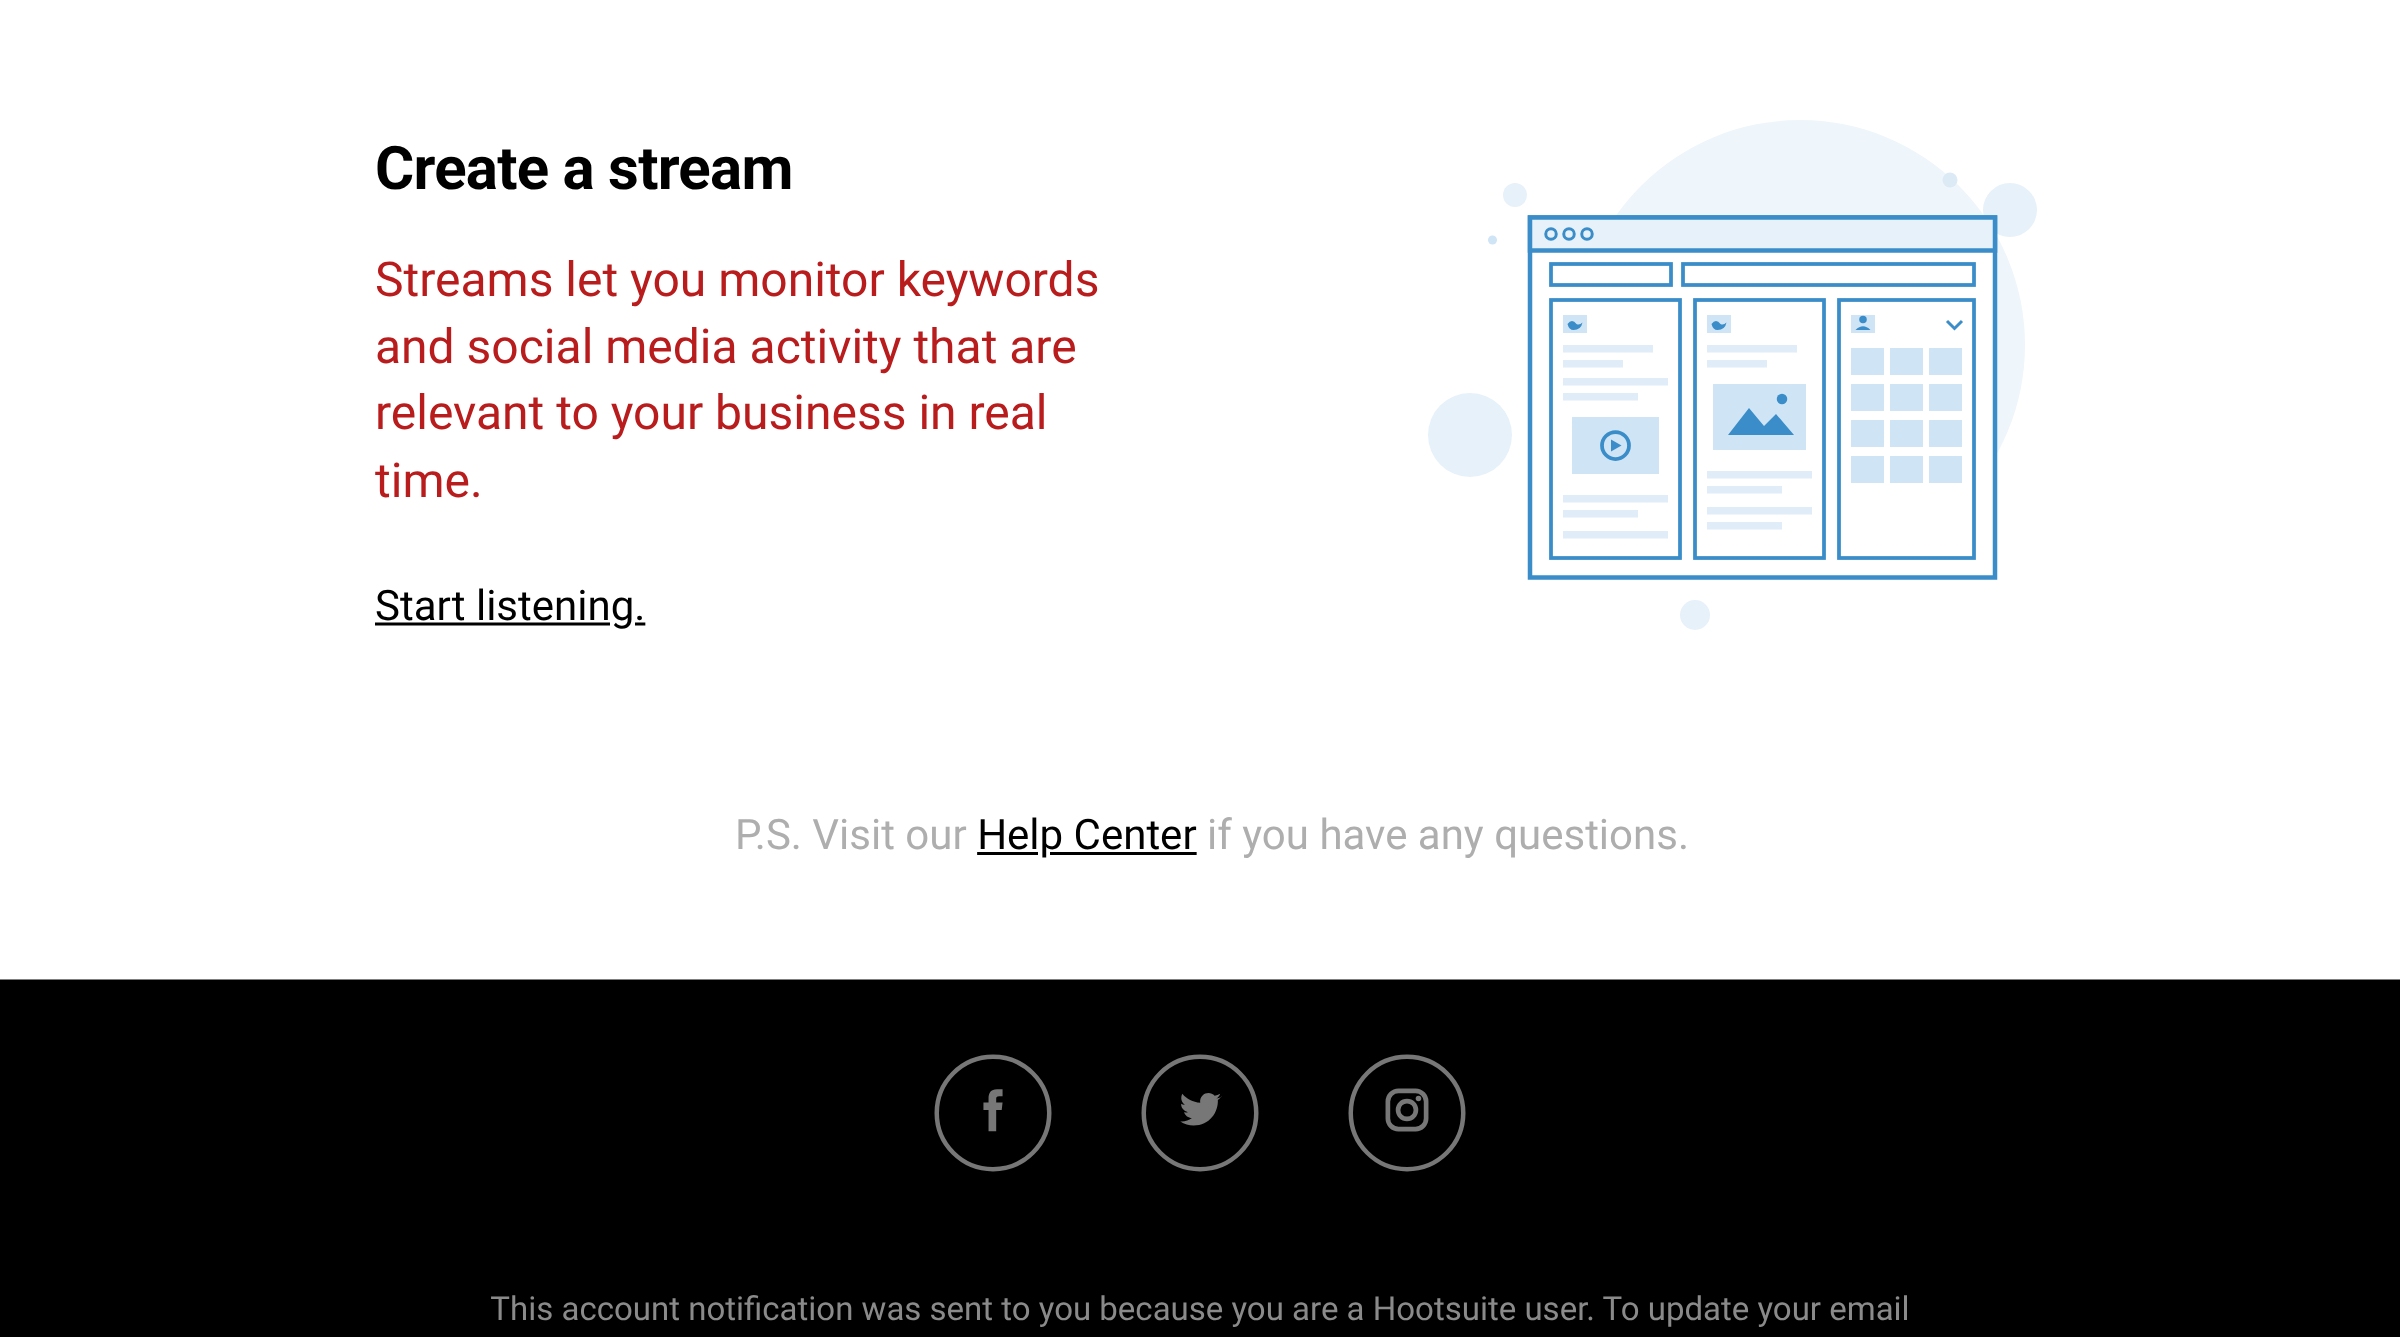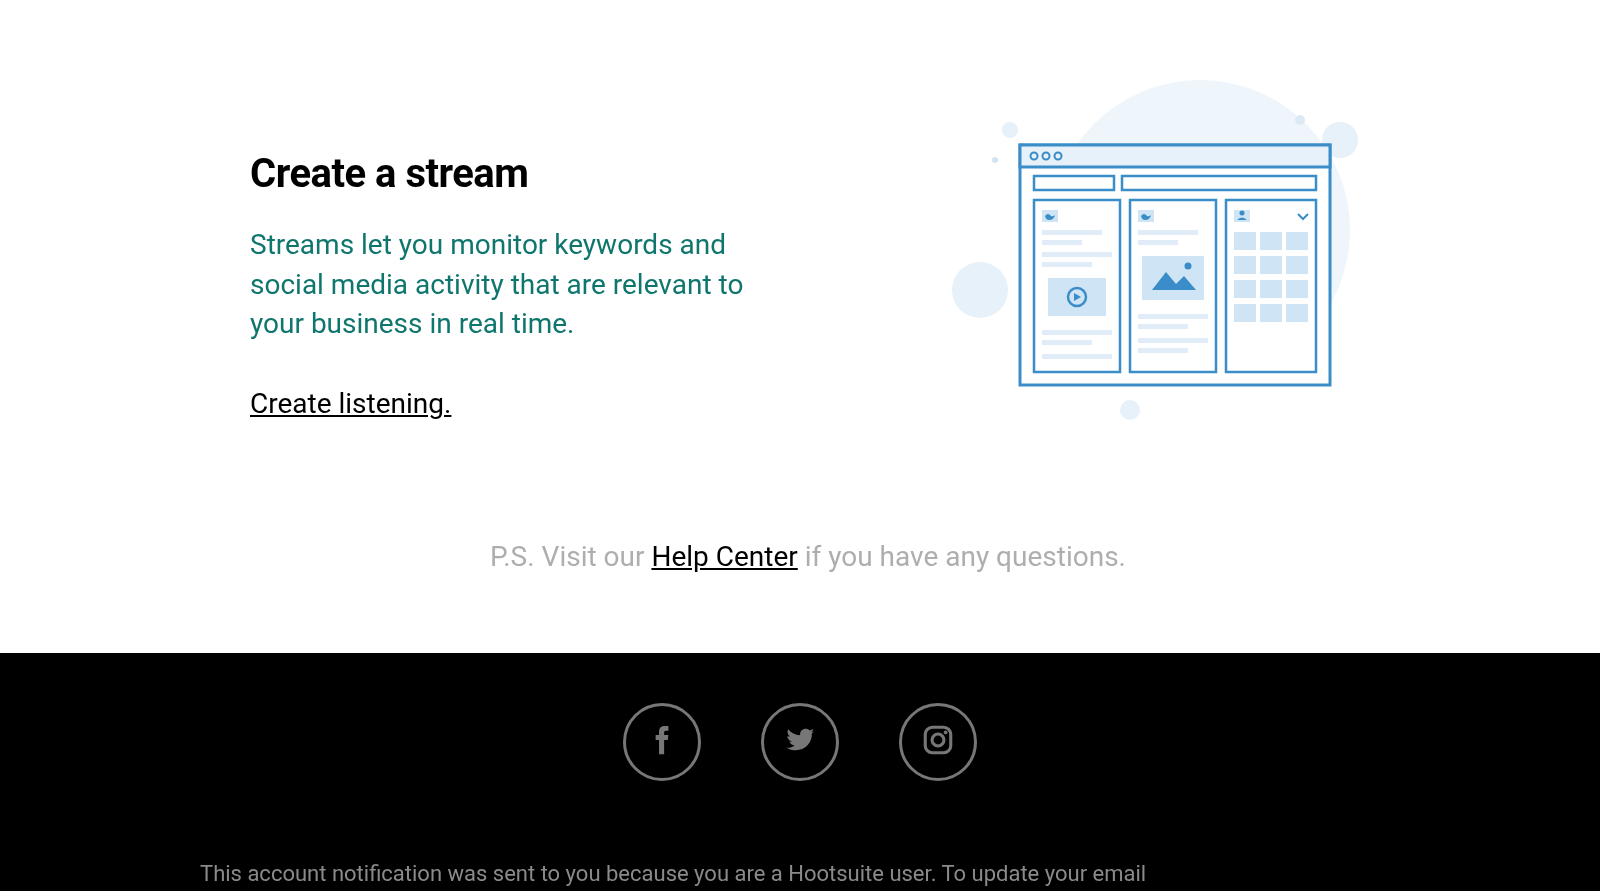--- a/index.html
+++ b/index.html
@@ -28,23 +28,23 @@
     padding-top: 10px;
   }
   .heading {
     font-size: 40px;
     font-weight: 700;
     color: #000;
     margin: 0 0 28px 0;
     letter-spacing: -0.5px;
   }
   .description {
-    font-size: 28px;
+    font-size: 32px;
     line-height: 1.4;
-    color: #0f766e;
+    color: #b91c1c;
     margin: 0 0 44px 0;
     font-weight: 400;
   }
   .cta-link {
     font-size: 28px;
     color: #000;
     text-decoration: underline;
     display: inline-block;
   }
   .illus-col {
@@ -92,37 +92,37 @@
     align-items: center;
     justify-content: center;
     color: #777;
   }
   .social-btn svg {
     width: 34px;
     height: 34px;
     fill: #777;
   }
   .footer-text {
-    text-align: left;
+    text-align: center;
     font-size: 22px;
     color: #8a8a8a;
     padding: 0 200px;
     line-height: 1.4;
   }
 </style>
 </head>
 <body>
 
 <div class="content">
 
   <div class="row">
     <div class="text-col">
       <h2 class="heading">Create a stream</h2>
       <p class="description">Streams let you monitor keywords and social media activity that are relevant to your business in real time.</p>
-      <a class="cta-link">Create listening.</a>
+      <a class="cta-link">Start listening.</a>
     </div>
 
     <div class="illus-col">
       <svg width="480" height="370" viewBox="0 0 480 370">
 
         <circle cx="310" cy="170" r="150" fill="#eef5fb"></circle>
         <circle cx="90" cy="230" r="28" fill="#e7f1fa"></circle>
         <circle cx="120" cy="70" r="8" fill="#e7f1fa"></circle>
         <circle cx="450" cy="80" r="18" fill="#e7f1fa"></circle>
         <circle cx="240" cy="350" r="10" fill="#e7f1fa"></circle>

